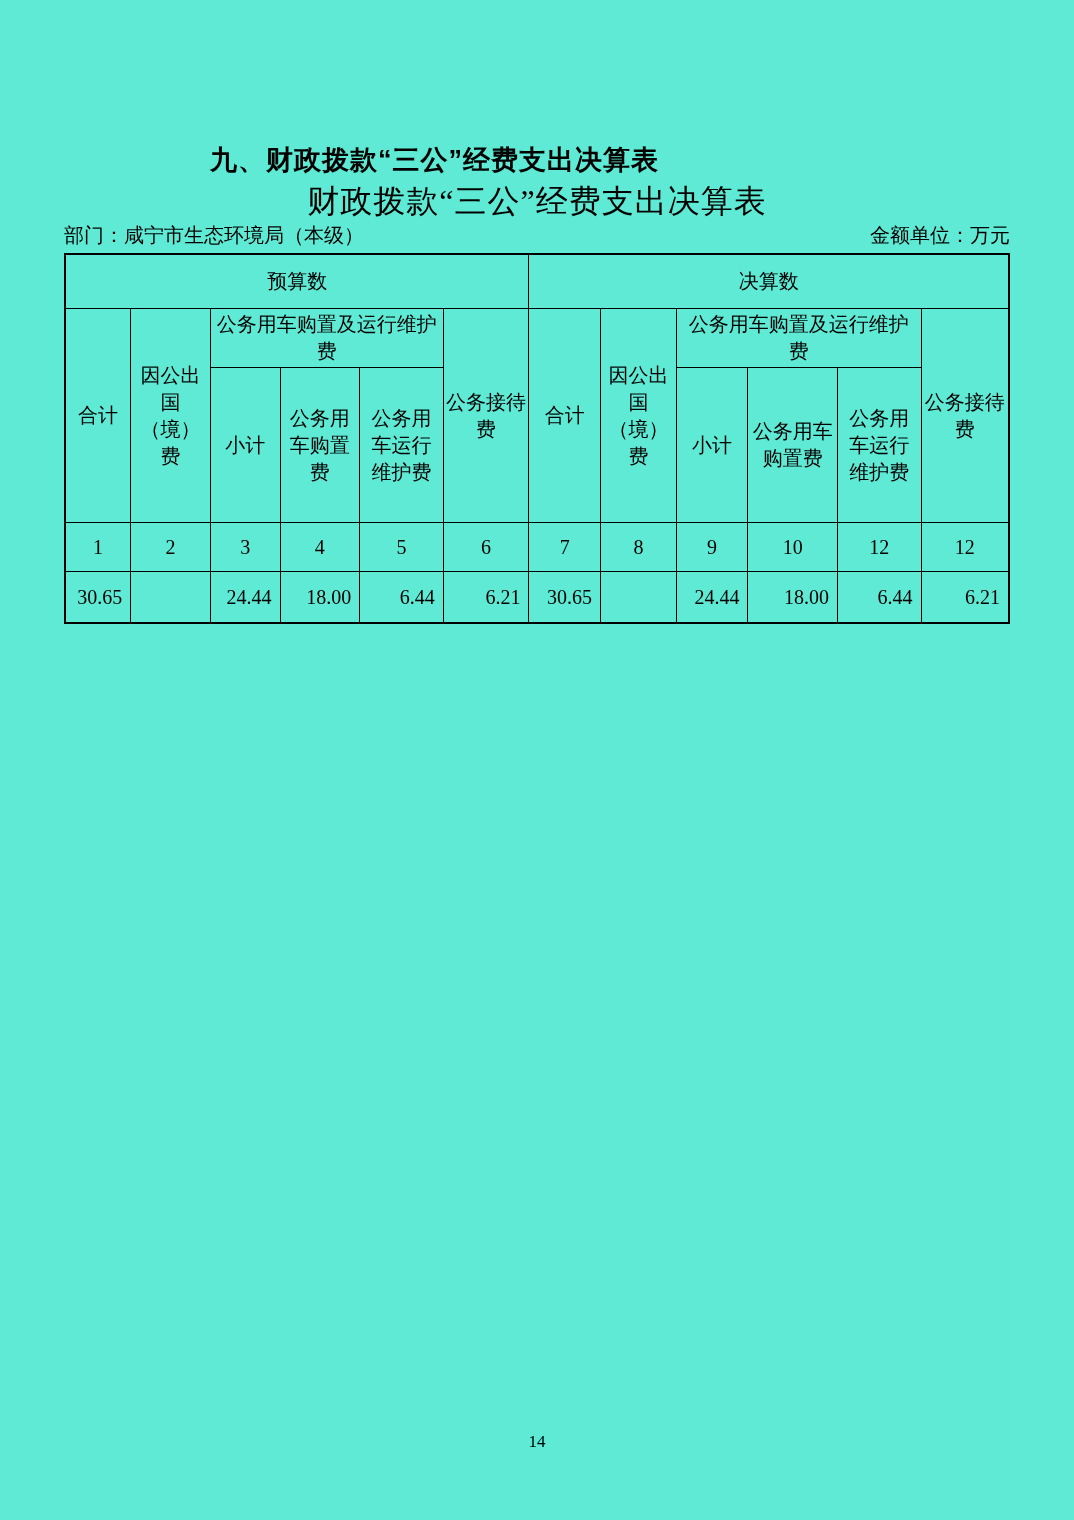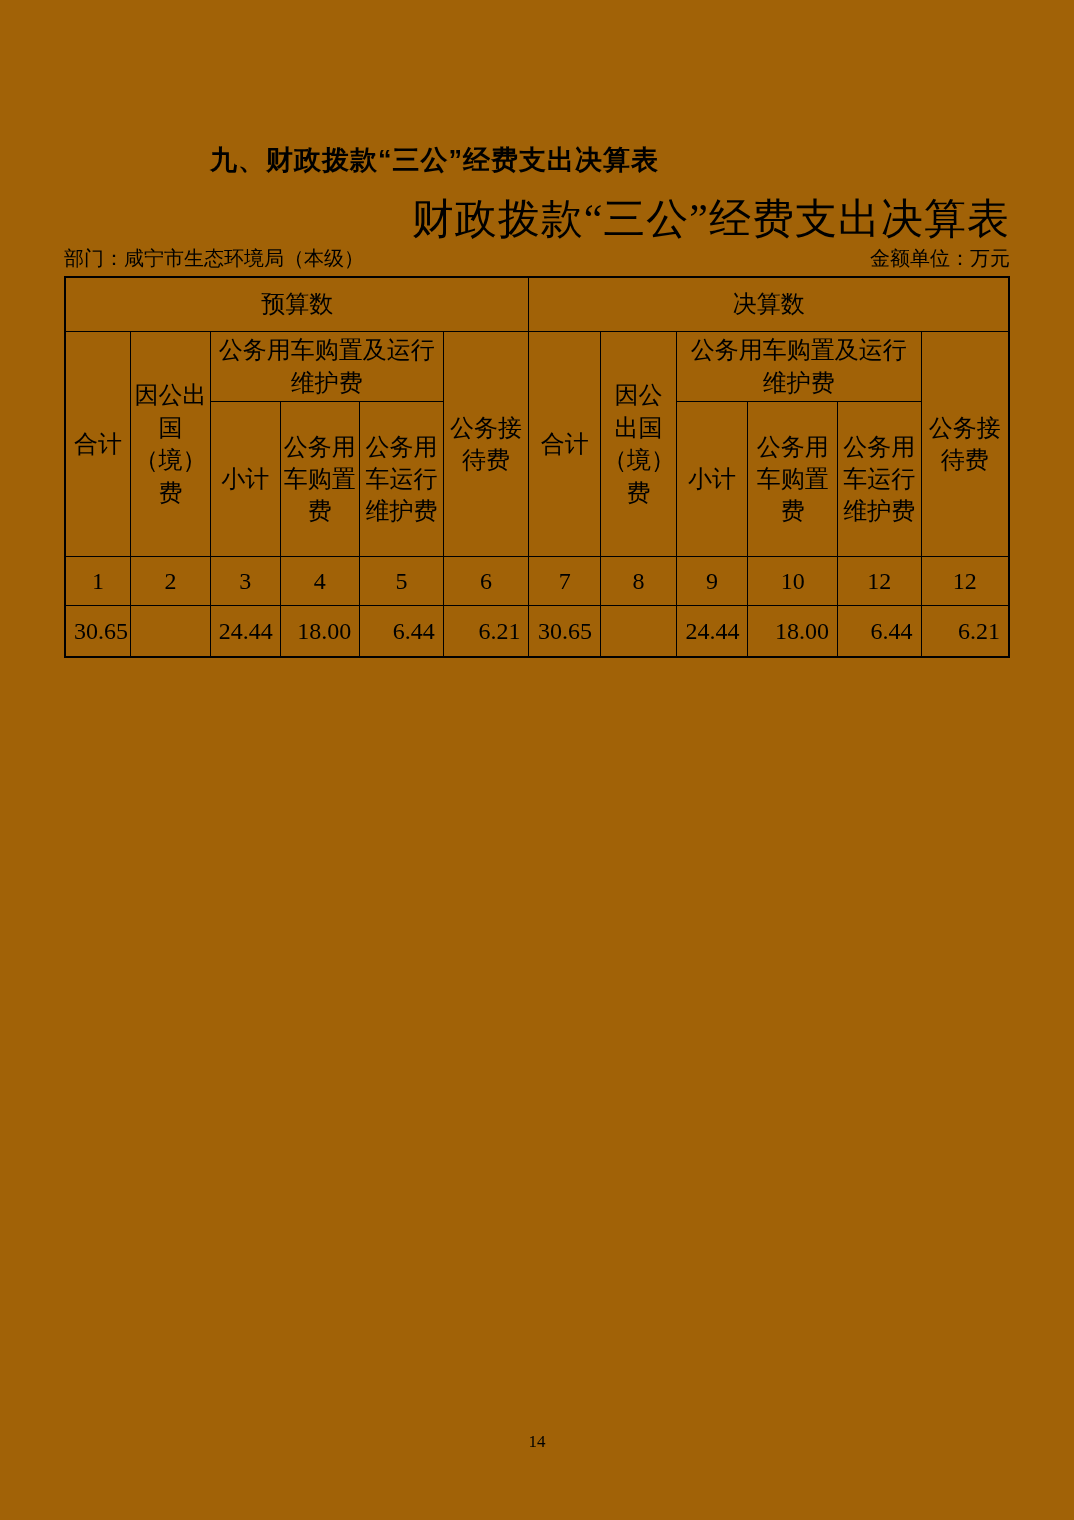--- a/index.html
+++ b/index.html
@@ -5,38 +5,38 @@
   * { margin: 0; padding: 0; box-sizing: border-box; }
   html, body { width: 1074px; background: #ffffff; }
   body {
     font-family: "Liberation Serif", "DejaVu Serif", serif;
     color: #000;
   }
   .page {
     position: relative;
     width: 1074px;
     height: 1520px;
-    background: #a16207;
+    background: #5eead4;
     padding: 146px 64px 0 64px;
     overflow: hidden;
   }
   .section-heading {
     font-family: "Liberation Sans", "DejaVu Sans", sans-serif;
     font-weight: bold;
     font-size: 27px;
     line-height: 1.1;
     margin-left: 146px;
     letter-spacing: 1px;
   }
   .doc-title {
-    text-align: right;
-    font-size: 42px;
+    text-align: center;
+    font-size: 32px;
     font-weight: 500;
     line-height: 1.1;
-    margin-top: 20px;
+    margin-top: 8px;
     letter-spacing: 1px;
   }
   .table-code {
     text-align: right;
     font-size: 20px;
     margin-top: 24px;
     padding-right: 16px;
     line-height: 1.2;
   }
   .meta-line {
@@ -50,21 +50,21 @@
   table.fiscal {
     width: 100%;
     border-collapse: collapse;
     table-layout: fixed;
     margin-top: 6px;
     border: 2px solid #000;
   }
   table.fiscal th, table.fiscal td {
     border: 1px solid #000;
     font-weight: normal;
-    font-size: 24px;
+    font-size: 20px;
     text-align: center;
     vertical-align: middle;
     line-height: 1.35;
     padding: 2px;
     overflow: hidden;
   }
   tr.section-row th { height: 55px; }
   tr.group-row th.group-header { height: 50px; }
   tr.sub-row th { height: 155px; }
   th.th-abroad { padding: 2px 12px; }

